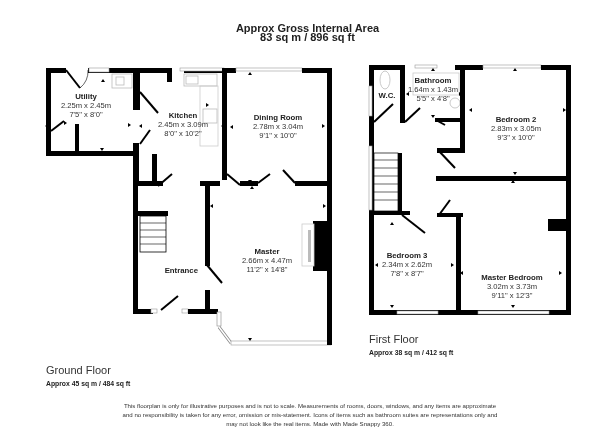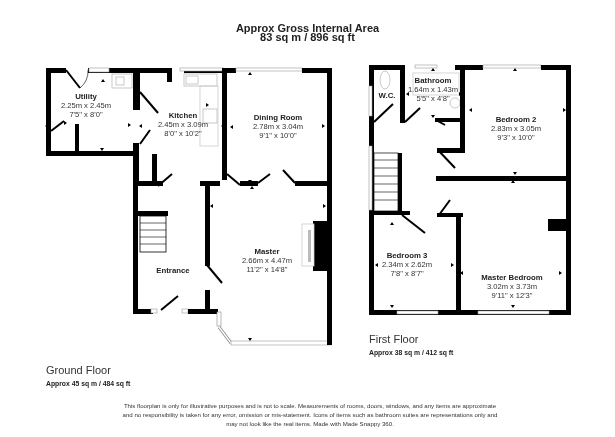--- a/index.html
+++ b/index.html
@@ -172,21 +172,21 @@
 <div class="room" style="left:246px;top:113px;width:64px;">
   <div class="nm">Dining Room</div>
   <div>2.78m x 3.04m</div>
   <div>9'1" x 10'0"</div>
 </div>
 <div class="room" style="left:234px;top:247px;width:66px;">
   <div class="nm">Master</div>
   <div>2.66m x 4.47m</div>
   <div>11'2" x 14'8"</div>
 </div>
-<div class="room" style="left:148px;top:266px;width:50px;">
+<div class="room" style="left:148px;top:266px;width:50px;text-align:right;">
   <div class="nm">Entrance</div>
 </div>
 
 <div class="room" style="left:374px;top:91px;width:26px;">
   <div class="nm">W.C.</div>
 </div>
 <div class="room" style="left:407px;top:76px;width:52px;">
   <div class="nm">Bathroom</div>
   <div>1.64m x 1.43m</div>
   <div>5'5" x 4'8"</div>

